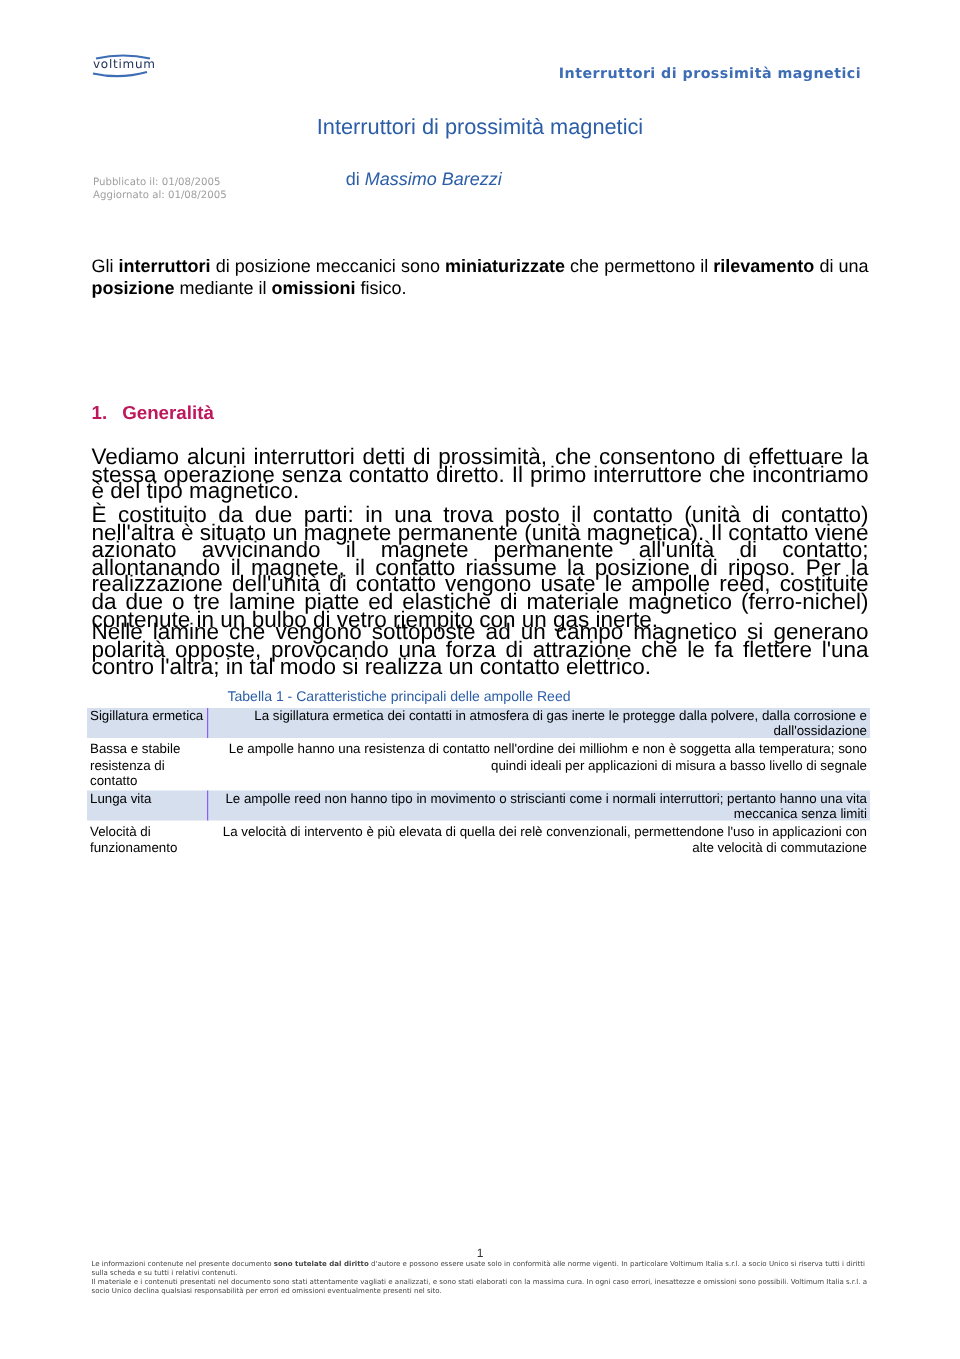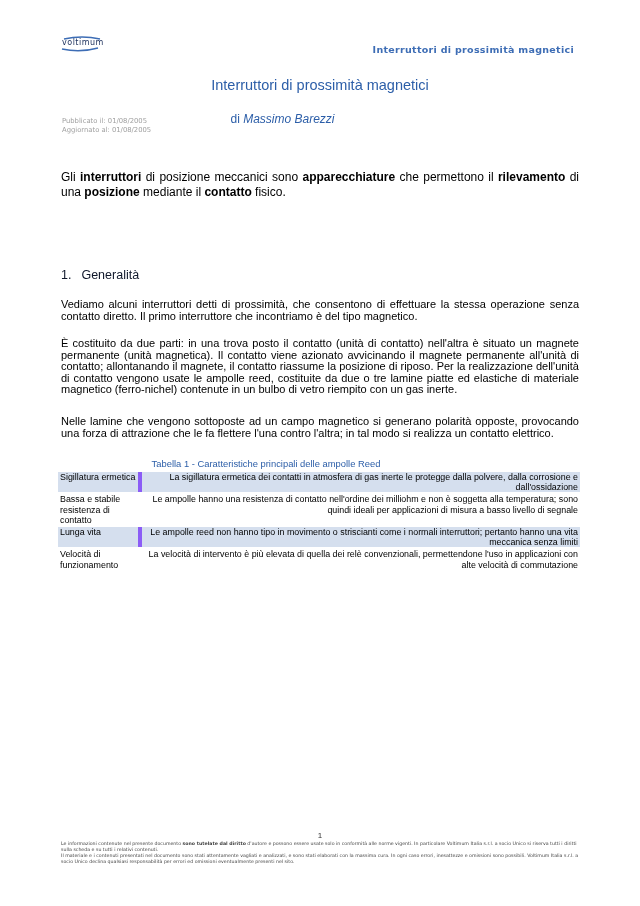--- a/index.html
+++ b/index.html
@@ -7,33 +7,33 @@
   .logo { position: absolute; left: 60px; top: 36px; width: 44px; height: 16px; }
   .logo-text { position: absolute; left: 2px; top: 2px; font-size: 8px; color: #1a2e5a; letter-spacing: 0.5px; font-family: "DejaVu Sans", sans-serif; }
   .logo-swoosh { position: absolute; left: 0; top: 0; width: 44px; height: 16px; }
   .header-title { position: absolute; right: 66px; top: 44px; font-size: 9.5px; font-weight: bold; color: #3d6db5; letter-spacing: 0.3px; font-family: "DejaVu Sans", sans-serif; }
   .doc-title { position: absolute; left: 0; width: 640px; top: 77px; text-align: center; font-size: 14.5px; color: #2c5ea8; }
   .pub { position: absolute; left: 62px; top: 117px; font-size: 6.8px; color: #a0a0a0; line-height: 8.5px; font-family: "DejaVu Sans", sans-serif; }
   .author { position: absolute; left: 0; width: 565px; top: 112px; text-align: center; font-size: 12px; color: #2c5ea8; }
   .author i { font-style: italic; }
   .intro { position: absolute; left: 61px; width: 518px; top: 170px; font-size: 12px; line-height: 14.5px; text-align: justify; }
   .intro b { font-weight: bold; }
-  .h1 { position: absolute; left: 61px; top: 268px; font-size: 12.5px; font-weight: normal; color: #0f172a; }
+  .h1 { position: absolute; left: 61px; top: 268px; font-size: 12.5px; font-weight: bold; color: #be185d; }
   .h1 .num { margin-right: 10px; }
-  .p { position: absolute; left: 61px; width: 518px; font-size: 11px; line-height: 11.6px; text-align: justify; }
+  .p { position: absolute; left: 61px; width: 518px; font-size: 15px; line-height: 11.6px; text-align: justify; }
   .p1 { top: 299px; }
   .p2 { top: 338px; }
   .p3 { top: 416px; }
   .caption { position: absolute; left: 0; width: 532px; top: 458px; text-align: center; font-size: 9.4px; color: #2c5ea8; }
   table.reed { position: absolute; left: 58px; top: 470px; width: 522px; border-collapse: separate; border-spacing: 0 2px; font-size: 8.9px; line-height: 10.2px; font-family: "Liberation Sans", sans-serif; }
   table.reed td { padding: 0 2px; vertical-align: top; }
   table.reed td.k { width: 76px; }
   table.reed td.v { padding-left: 4px; text-align: right; }
   table.reed tr.shaded td { background: #d5dfee; }
-  table.reed tr.shaded td.k { border-right: 4px solid #8b5cf6; }
+  table.reed tr.shaded td.k { border-right: 1px solid #8b5cf6; }
   .pagenum { position: absolute; left: 0; width: 640px; top: 831px; text-align: center; font-size: 8px; color: #333; }
   .footer { position: absolute; left: 61px; width: 520px; top: 841px; font-size: 4.7px; line-height: 6px; color: #444; font-family: "DejaVu Sans", sans-serif; }
   .footer b { font-weight: bold; }
 </style>
 </head>
 <body>
 
 <div class="logo">
   <svg class="logo-swoosh" viewBox="0 0 44 16">
     <path d="M4 3 Q 22 -1 40 3" stroke="#3d6db5" stroke-width="1.4" fill="none"></path>
@@ -50,21 +50,21 @@
   <div>Pubblicato il: 01/08/2005</div>
   <div>Aggiornato al: 01/08/2005</div>
 </div>
 
 <div class="author">
   <span>di</span>
   <i>Massimo Barezzi</i>
 </div>
 
 <div class="intro">
-  <div id="intro-p1"><span>Gli </span><b>interruttori</b><span> di posizione meccanici sono </span><b>apparecchiature</b><span> che permettono il </span><b>rilevamento</b><span> di una </span><b>posizione</b><span> mediante il </span><b>contatto</b><span> fisico.</span></div>
+  <div id="intro-p1"><span>Gli </span><b>interruttori</b><span> di posizione meccanici sono </span><b>miniaturizzate</b><span> che permettono il </span><b>rilevamento</b><span> di una </span><b>posizione</b><span> mediante il </span><b>omissioni</b><span> fisico.</span></div>
 </div>
 
 <div class="h1">
   <span class="num">1.</span><span>Generalità</span>
 </div>
 
 <div class="p p1">Vediamo alcuni interruttori detti di prossimità, che consentono di effettuare la stessa operazione senza contatto diretto. Il primo interruttore che incontriamo è del tipo magnetico.</div>
 <div class="p p2">È costituito da due parti: in una trova posto il contatto (unità di contatto) nell'altra è situato un magnete permanente (unità magnetica). Il contatto viene azionato avvicinando il magnete permanente all'unità di contatto; allontanando il magnete, il contatto riassume la posizione di riposo. Per la realizzazione dell'unità di contatto vengono usate le ampolle reed, costituite da due o tre lamine piatte ed elastiche di materiale magnetico (ferro-nichel) contenute in un bulbo di vetro riempito con un gas inerte.</div>
 <div class="p p3">Nelle lamine che vengono sottoposte ad un campo magnetico si generano polarità opposte, provocando una forza di attrazione che le fa flettere l'una contro l'altra; in tal modo si realizza un contatto elettrico.</div>
 

